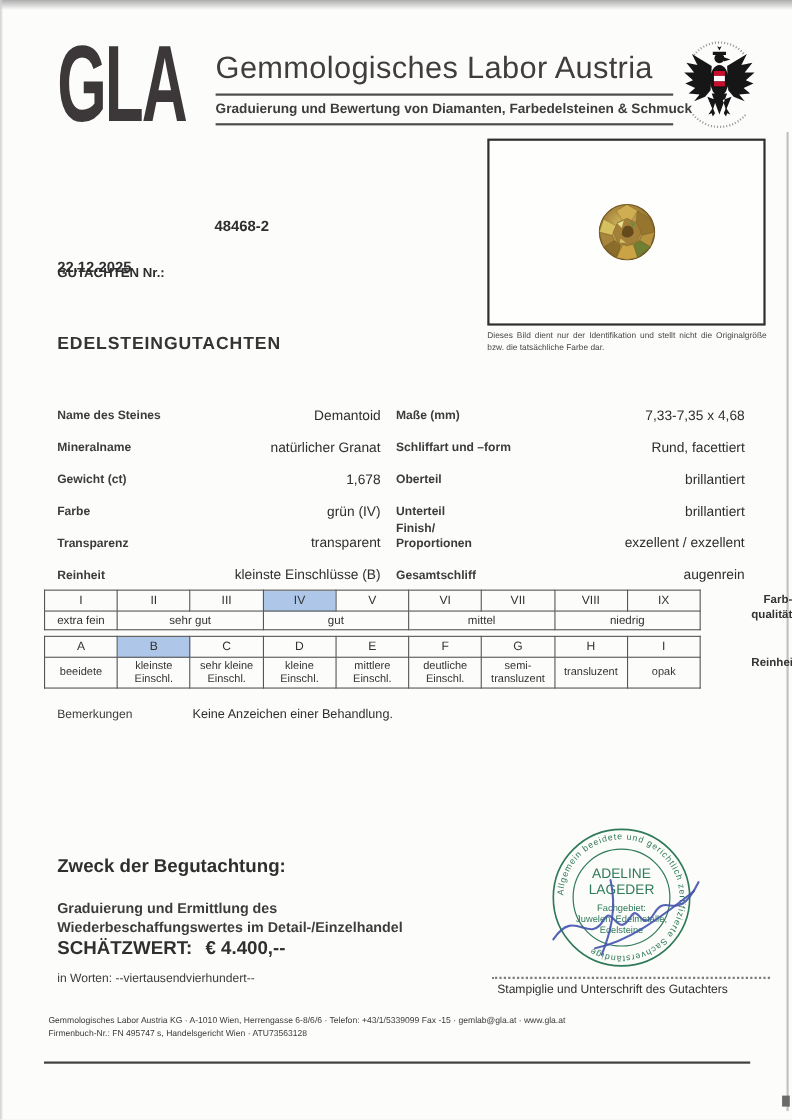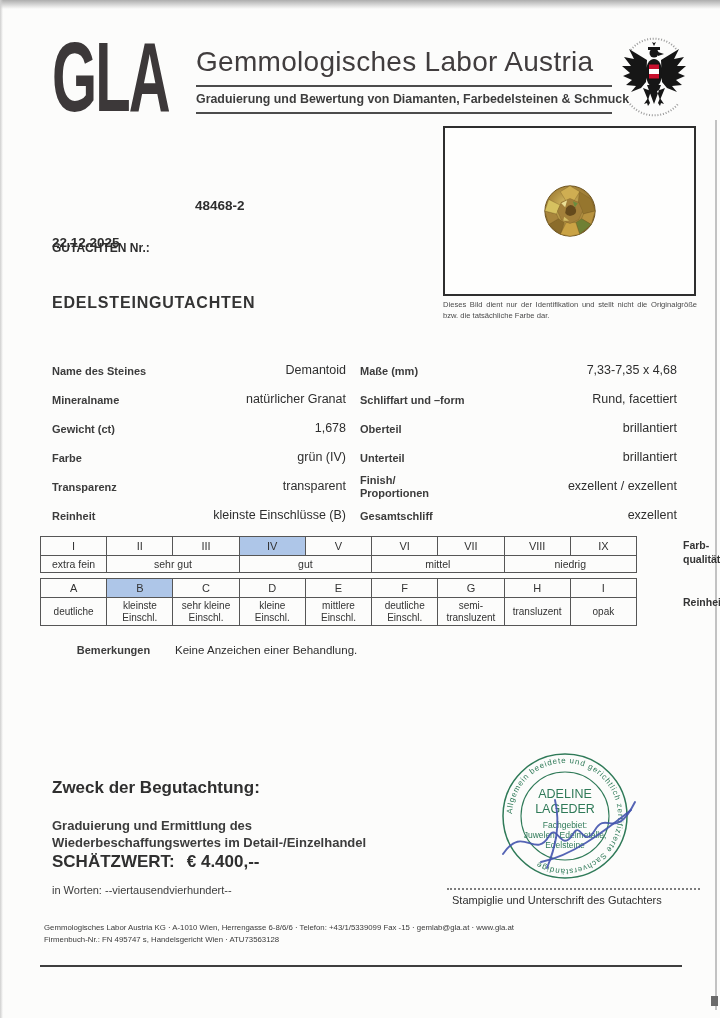--- a/index.html
+++ b/index.html
@@ -27,46 +27,46 @@
   
   .meta{position:absolute; left:52px; top:198px;}
   .meta-row{display:flex; height:37px;}
   .meta-label{width:143px; font-weight:700; font-size:12px; color:var(--ink-dark);margin-top:43px;}
   .meta-value{font-weight:700; font-size:13.5px; color:var(--ink-dark);text-align:center;}
 
   
   .photo-box{position:absolute; left:443px; top:126px; width:253px; height:170px; border:2px solid #2e2e2e; background:#fefefd; display:flex; align-items:center; justify-content:center;}
   .photo-caption{position:absolute; left:443px; top:300px; width:254px; font-size:7.6px; line-height:1.4; color:#4a4a4a; text-align:justify;}
 
-  .doc-title{position:absolute; left:52px; top:294px; font-size:16px; font-weight:700; letter-spacing:.8px; color:#343434;}
+  .doc-title{position:absolute; left:52px; top:304px; font-size:16px; font-weight:700; letter-spacing:.8px; color:#343434;}
 
   
   .spec-col{position:absolute; top:356px;}
   .spec-col.left{left:52px; width:294px;}
   .spec-col.right{left:360px; width:317px;}
-  .spec-row{display:flex; justify-content:space-between; align-items:center; height:28.9px;}
+  .spec-row{display:flex; justify-content:space-between; align-items:flex-end; height:28.9px;}
   .spec-label{font-size:11px; font-weight:700; color:#3c3c3c; white-space:pre-line; line-height:1.15; padding-top:2px;}
   .spec-value{font-size:12.5px; color:var(--ink-dark); text-align:right; white-space:nowrap;}
 
   
   .grading{position:absolute; left:40px; top:536px; width:660px;}
   table.grade{border-collapse:collapse; table-layout:fixed; width:597px;}
   table.grade td{border:1px solid #565656; text-align:center; vertical-align:middle; color:var(--ink); padding:1px;}
   #clarity-table{margin-top:5px;}
   td.num{height:19px; font-size:11px;}
   td.word{height:17px; font-size:10.5px;}
   td.desc{height:28px; font-size:10px; line-height:1.12;}
   td.hl{background:var(--hl);}
-  .axis-label{position:absolute; left:643px; font-weight:700; font-size:10.5px; color:#343434; white-space:pre-line; line-height:1.3;}
+  .axis-label{position:absolute; left:643px; font-weight:700; font-size:10.5px; color:#343434; white-space:pre-line; line-height:1.3;text-align:right;}
   .axis-color{top:3px;}
   .axis-clarity{top:60px;}
 
   
   .remarks{position:absolute; left:52px; top:644px; display:flex;}
-  .remarks-label{width:123px; font-weight:700; font-size:11px; color:#3c3c3c;text-align:center;}
+  .remarks-label{width:123px; font-weight:400; font-size:11px; color:#3c3c3c;}
   .remarks-value{font-size:11.5px; color:var(--ink-dark);}
 
   
   .purpose{position:absolute; left:52px; top:778px;}
   .purpose-title{font-size:17px; font-weight:700; color:#2f2f2f; margin-bottom:20px;}
   .purpose-line{font-size:13px; font-weight:700; color:#3c3c3c; line-height:1.3;}
   .estimate{position:absolute; left:52px; top:852px; font-size:17px; font-weight:700; color:#2f2f2f; display:flex; gap:12px;}
   .in-words{position:absolute; left:52px; top:884px; font-size:11px; color:#3c3c3c;}
 
   
@@ -211,21 +211,21 @@
       <span class="spec-label">Unterteil</span>
       <span class="spec-value">brillantiert</span>
     </div>
     <div class="spec-row">
       <span class="spec-label">Finish/
 Proportionen</span>
       <span class="spec-value">exzellent / exzellent</span>
     </div>
     <div class="spec-row">
       <span class="spec-label">Gesamtschliff</span>
-      <span class="spec-value">exzellent</span>
+      <span class="spec-value">augenrein</span>
     </div>
   </div>
 
   <div class="grading">
     <table class="grade" id="color-table">
         <colgroup>
           <col>
           <col>
           <col>
           <col>
@@ -274,21 +274,21 @@
             <td class="num hl">B</td>
             <td class="num">C</td>
             <td class="num">D</td>
             <td class="num">E</td>
             <td class="num">F</td>
             <td class="num">G</td>
             <td class="num">H</td>
             <td class="num">I</td>
           </tr>
           <tr>
-            <td class="desc">deutliche</td>
+            <td class="desc">beeidete</td>
             <td class="desc">kleinste Einschl.</td>
             <td class="desc">sehr kleine Einschl.</td>
             <td class="desc">kleine Einschl.</td>
             <td class="desc">mittlere Einschl.</td>
             <td class="desc">deutliche Einschl.</td>
             <td class="desc">semi-transluzent</td>
             <td class="desc">transluzent</td>
             <td class="desc">opak</td>
           </tr>
         </tbody>

